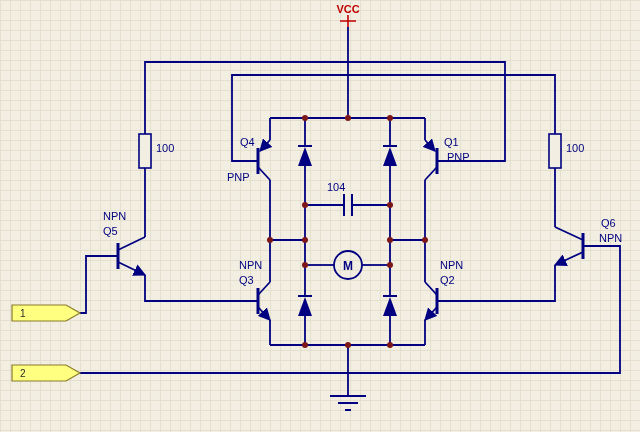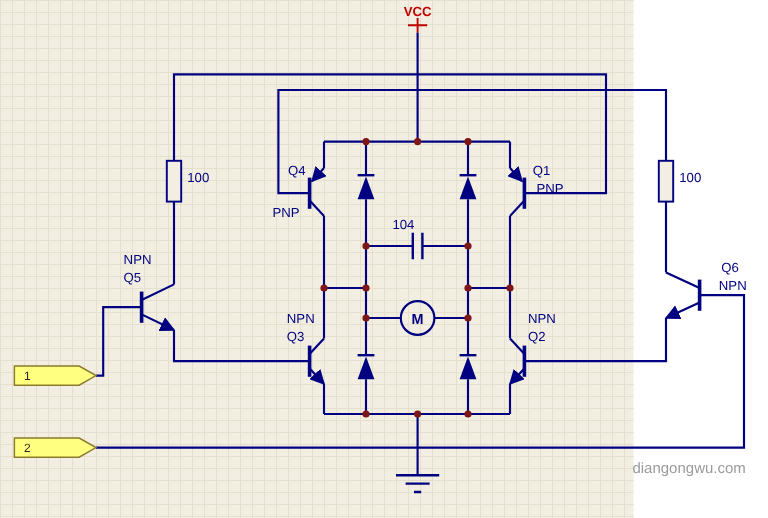--- a/index.html
+++ b/index.html
@@ -1,18 +1,18 @@
 <!DOCTYPE html>
 <html><head>
 <meta charset="utf-8">
 <style>
   html,body{margin:0;padding:0;}
   body{width:640px;height:432px;overflow:hidden;font-family:"Liberation Sans",sans-serif;}
   .canvas{
-    position:relative;width:528px;height:432px;
+    position:relative;width:640px;height:432px;
     background-color:#f2efe2;
     background-image:
       linear-gradient(#e4e0cd 1px, transparent 1px),
       linear-gradient(90deg, #e4e0cd 1px, transparent 1px);
     background-size:10px 10px;
   }
   svg{position:absolute;left:0;top:0;}
   .wire{stroke:#000080;stroke-width:1.8;fill:none;}
   .bar{stroke:#000080;stroke-width:3;fill:none;}
   .sym{stroke:#000080;stroke-width:1.8;fill:none;}
@@ -186,15 +186,14 @@
       <circle class="dot" cx="425" cy="240" r="3"></circle>
       <circle class="dot" cx="305" cy="265" r="3"></circle>
       <circle class="dot" cx="390" cy="265" r="3"></circle>
       <circle class="dot" cx="305" cy="345" r="3"></circle>
       <circle class="dot" cx="348" cy="345" r="3"></circle>
       <circle class="dot" cx="390" cy="345" r="3"></circle>
     </g>
   </svg>
 
   <div class="watermark">
-    <span class="wm-site">diangongwu.com</span>
   </div>
 </div>
 
 </body></html>

